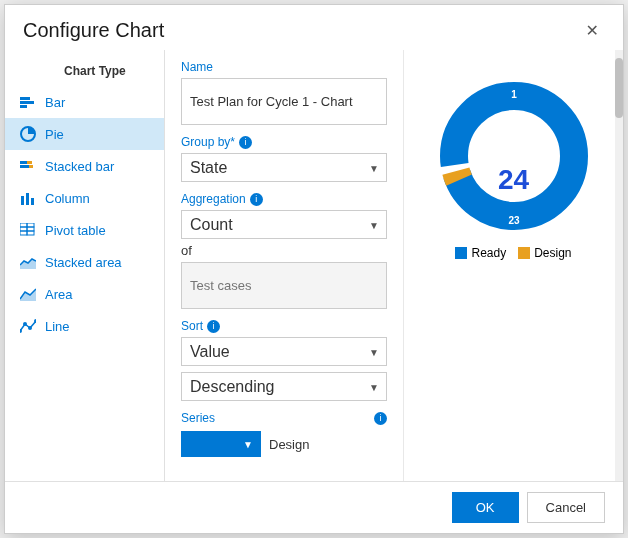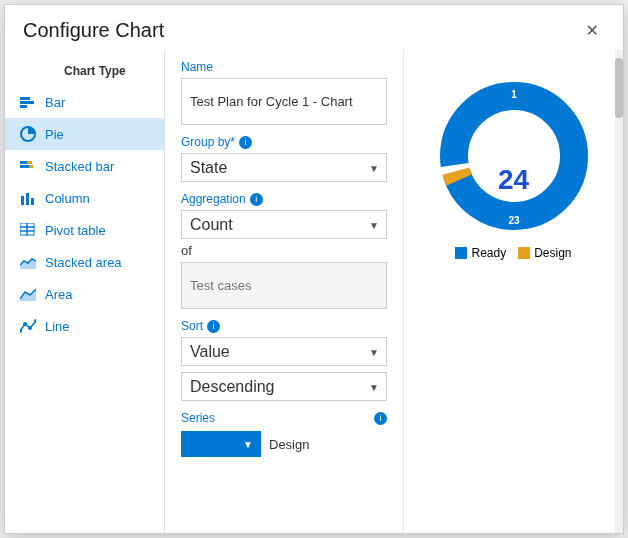--- a/index.html
+++ b/index.html
@@ -476,13 +476,17 @@
           <span>Design</span>
         </div>
       </div>
 
       <div class="scrollbar-track">
         <div class="scrollbar-thumb"></div>
       </div>
     </div>
   </div>
 
+  <div class="dialog-footer">
+    <button class="btn-ok">OK</button>
+    <button class="btn-cancel">Cancel</button>
+  </div>
 </div>
 
 </body></html>

